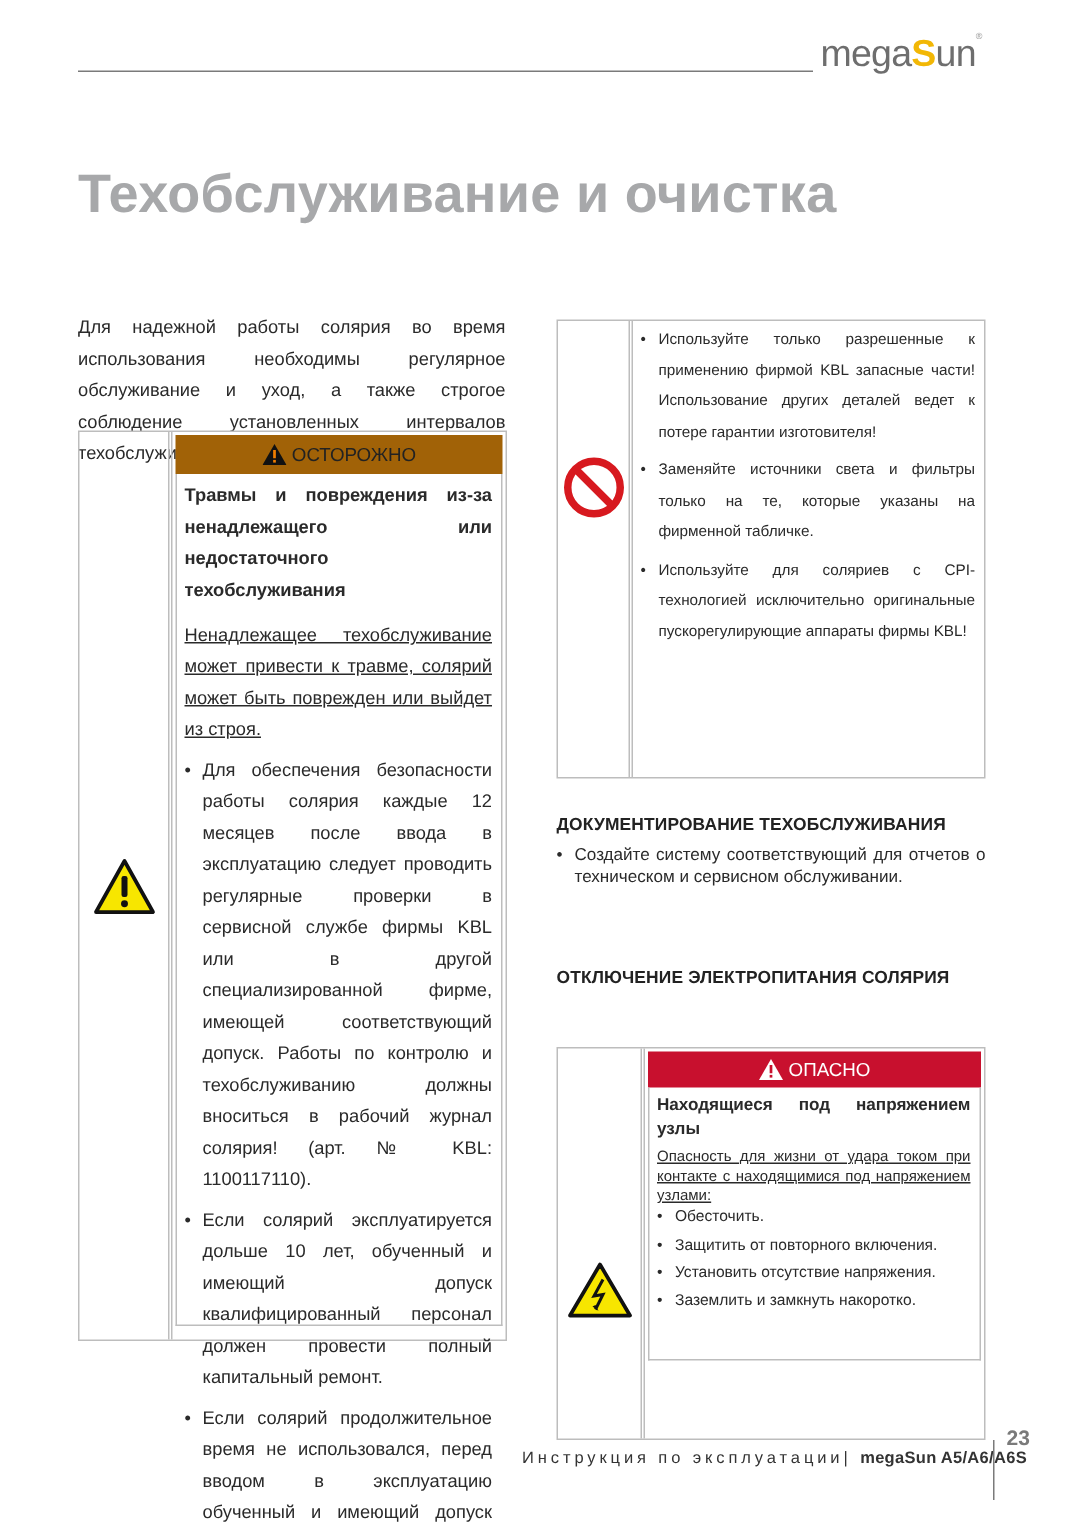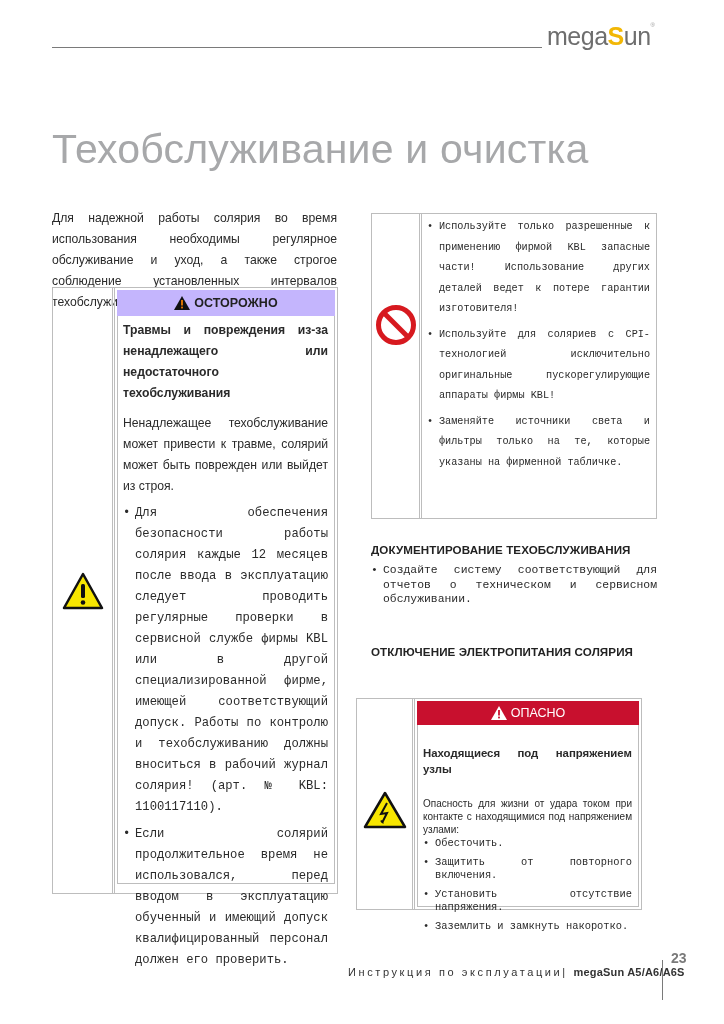--- a/index.html
+++ b/index.html
@@ -4,59 +4,59 @@
 <style>
   * { box-sizing: border-box; margin: 0; padding: 0; }
   html, body { width: 724px; height: 1024px; background: #ffffff; overflow: hidden; }
   body { position: relative; font-family: "Liberation Sans", sans-serif; color: #2a2a2a; }
 
   .top-rule { position: absolute; left: 52px; top: 47px; width: 490px; height: 1px; background: #7a7a7a; }
   .logo { position: absolute; left: 547px; top: 22px; font-size: 25px; font-weight: normal; color: #6e6e6e; letter-spacing: -0.5px; }
   .logo .s { color: #f2b705; font-weight: bold; }
   .logo .reg { font-size: 6px; vertical-align: top; color: #999; }
 
-  .page-title { position: absolute; left: 52px; top: 108px; font-size: 41px; font-weight: normal; color: #a7a8aa; letter-spacing: 0.2px; margin-top: 18px; }
+  .page-title { position: absolute; left: 52px; top: 108px; font-size: 36px; font-weight: bold; color: #a7a8aa; letter-spacing: 0.2px; }
 
   .intro { position: absolute; left: 52px; top: 208px; width: 285px; font-size: 12.2px; line-height: 21px; color: #2a2a2a; text-align: justify; }
 
   
   .box { position: absolute; border: 1px solid #bdbdbd; display: flex; }
   .box .icon-col { border-right: 3px double #bdbdbd; display: flex; align-items: center; justify-content: center; }
   .box .content-col { flex: 1; padding: 2px; }
 
   .left-box { left: 52px; top: 287px; width: 286px; height: 607px; }
   .left-box .icon-col { width: 62px; }
   .banner { height: 26px; color: #fff; font-size: 12.5px; display: flex; align-items: center; justify-content: center; gap: 4px; }
-  .banner.caution { background: #c4b5fd; color: #222; font-weight: bold; }
+  .banner.caution { background: #a16207; color: #222; }
   .banner.danger { background: #c8102e; color: #fff; height: 24px; }
   .inner { border: 1px solid #bdbdbd; border-top: none; padding: 4px 6px 0 5px; }
   .left-box .inner { height: 568px; }
   .warn-title { font-weight: bold; font-size: 12.2px; line-height: 21px; text-align: justify; }
   .warn-title.last-justify { text-align-last: left; }
-  .para { font-size: 12.2px; line-height: 21px; text-align: justify; margin-top: 9px; }
+  .para { font-size: 12.2px; line-height: 21px; text-align: justify; margin-top: 9px; text-decoration: underline; }
   ul.bul { list-style: none; }
-  ul.bul li { position: relative; padding-left: 12px; font-size: 12.2px; line-height: 21px; text-align: justify; margin-top: 2px; font-family: Liberation Mono, monospace; }
+  ul.bul li { position: relative; padding-left: 12px; font-size: 12.2px; line-height: 21px; text-align: justify; margin-top: 2px; }
   ul.bul li::before { content: "•"; position: absolute; left: 0; top: 0; }
   .left-box ul.bul li { margin-top: 6px; }
 
   
   .right-box { left: 371px; top: 213px; width: 286px; height: 306px; }
   .right-box .icon-col { width: 50px; padding-top: 90px; }
   .right-box .content-col { padding: 3px 6px 0 5px; }
   .right-box ul.bul li { font-size: 10.2px; line-height: 20.5px; margin-top: 0; margin-bottom: 5px; }
 
   .section-head { position: absolute; left: 371px; font-size: 11.6px; font-weight: bold; color: #222; letter-spacing: 0.1px; }
   .doc-list { position: absolute; left: 371px; top: 561px; width: 286px; }
   .doc-list li { font-size: 11.4px !important; line-height: 14.5px !important; margin-bottom: 4px; }
 
-  .danger-box { left: 356px; top: 698px; width: 286px; height: 212px; }
+  .danger-box { left: 371px; top: 698px; width: 286px; height: 262px; }
   .danger-box .icon-col { width: 58px; }
-  .danger-box .inner { height: 182px; padding: 20px 6px 0 5px; }
+  .danger-box .inner { height: 182px; padding: 4px 6px 0 5px; }
   .danger-box .warn-title { font-size: 11.4px; line-height: 16px; }
-  .danger-box .para { font-size: 10px; line-height: 13px; margin-top: 20px; }
+  .danger-box .para { font-size: 10px; line-height: 13px; margin-top: 4px; }
   .danger-box ul.bul li { font-size: 10.4px; line-height: 13.5px; margin-top: 5px; }
   .danger-box ul.bul li:first-child { margin-top: 1px; }
 
   .footer-text { position: absolute; left: 348px; top: 966px; font-size: 11px; color: #333; letter-spacing: 2.6px; }
   .footer-text .model { font-weight: bold; letter-spacing: 0.2px; }
   .footer-rule { position: absolute; left: 662px; top: 960px; width: 1px; height: 40px; background: #7a7a7a; }
   .page-num { position: absolute; left: 671px; top: 950px; font-size: 14px; font-weight: bold; color: #7a7a7a; }
 </style>
 </head>
 <body>
@@ -83,38 +83,39 @@
           <rect x="7.1" y="4" width="1.8" height="5.5" fill="#ef7d00"></rect>
           <rect x="7.1" y="10.6" width="1.8" height="1.8" fill="#ef7d00"></rect>
         </svg>
       <span>ОСТОРОЖНО</span>
     </div>
     <div class="inner">
       <div class="warn-title last-justify">Травмы и повреждения из-за ненадлежащего или недостаточного техобслуживания</div>
       <div class="para">Ненадлежащее техобслуживание может привести к травме, солярий может быть поврежден или выйдет из строя.</div>
       <ul class="bul">
         <li>Для обеспечения безопасности работы солярия каждые 12 месяцев после ввода в эксплуатацию следует проводить регулярные проверки в сервисной службе фирмы KBL или в другой специализированной фирме, имеющей соответствующий допуск. Работы по контролю и техобслуживанию должны вноситься в рабочий журнал солярия! (арт. № KBL: 1100117110).</li>
+        <li>Если солярий эксплуатируется дольше 10 лет, обученный и имеющий допуск квалифицированный персонал должен провести полный капитальный ремонт.</li>
         <li>Если солярий продолжительное время не использовался, перед вводом в эксплуатацию обученный и имеющий допуск квалифицированный персонал должен его проверить.</li>
       </ul>
     </div>
   </div>
 </div>
 
 <div class="box right-box">
   <div class="icon-col" style="align-items:flex-start;">
     <svg width="42" height="42" viewBox="0 0 42 42">
       <circle cx="21" cy="21" r="17.5" fill="#fff" stroke="#d7191f" stroke-width="5"></circle>
       <line x1="9" y1="9" x2="33" y2="33" stroke="#d7191f" stroke-width="5"></line>
     </svg>
   </div>
   <div class="content-col">
     <ul class="bul">
       <li>Используйте только разрешенные к применению фирмой KBL запасные части! Использование других деталей ведет к потере гарантии изготовителя!</li>
+      <li>Заменяйте источники света и фильтры только на те, которые указаны на фирменной табличке.</li>
       <li>Используйте для соляриев с CPI-технологией исключительно оригинальные пускорегулирующие аппараты фирмы KBL!</li>
-      <li>Заменяйте источники света и фильтры только на те, которые указаны на фирменной табличке.</li>
     </ul>
   </div>
 </div>
 
 <h2 class="section-head" style="top:543px;text-align:center;">ДОКУМЕНТИРОВАНИЕ ТЕХОБСЛУЖИВАНИЯ</h2>
 <ul class="bul doc-list">
   <li>Создайте систему соответствующий для отчетов о техническом и сервисном обслуживании.</li>
 </ul>
 
 <h2 class="section-head" style="top:645px;">ОТКЛЮЧЕНИЕ ЭЛЕКТРОПИТАНИЯ СОЛЯРИЯ</h2>

